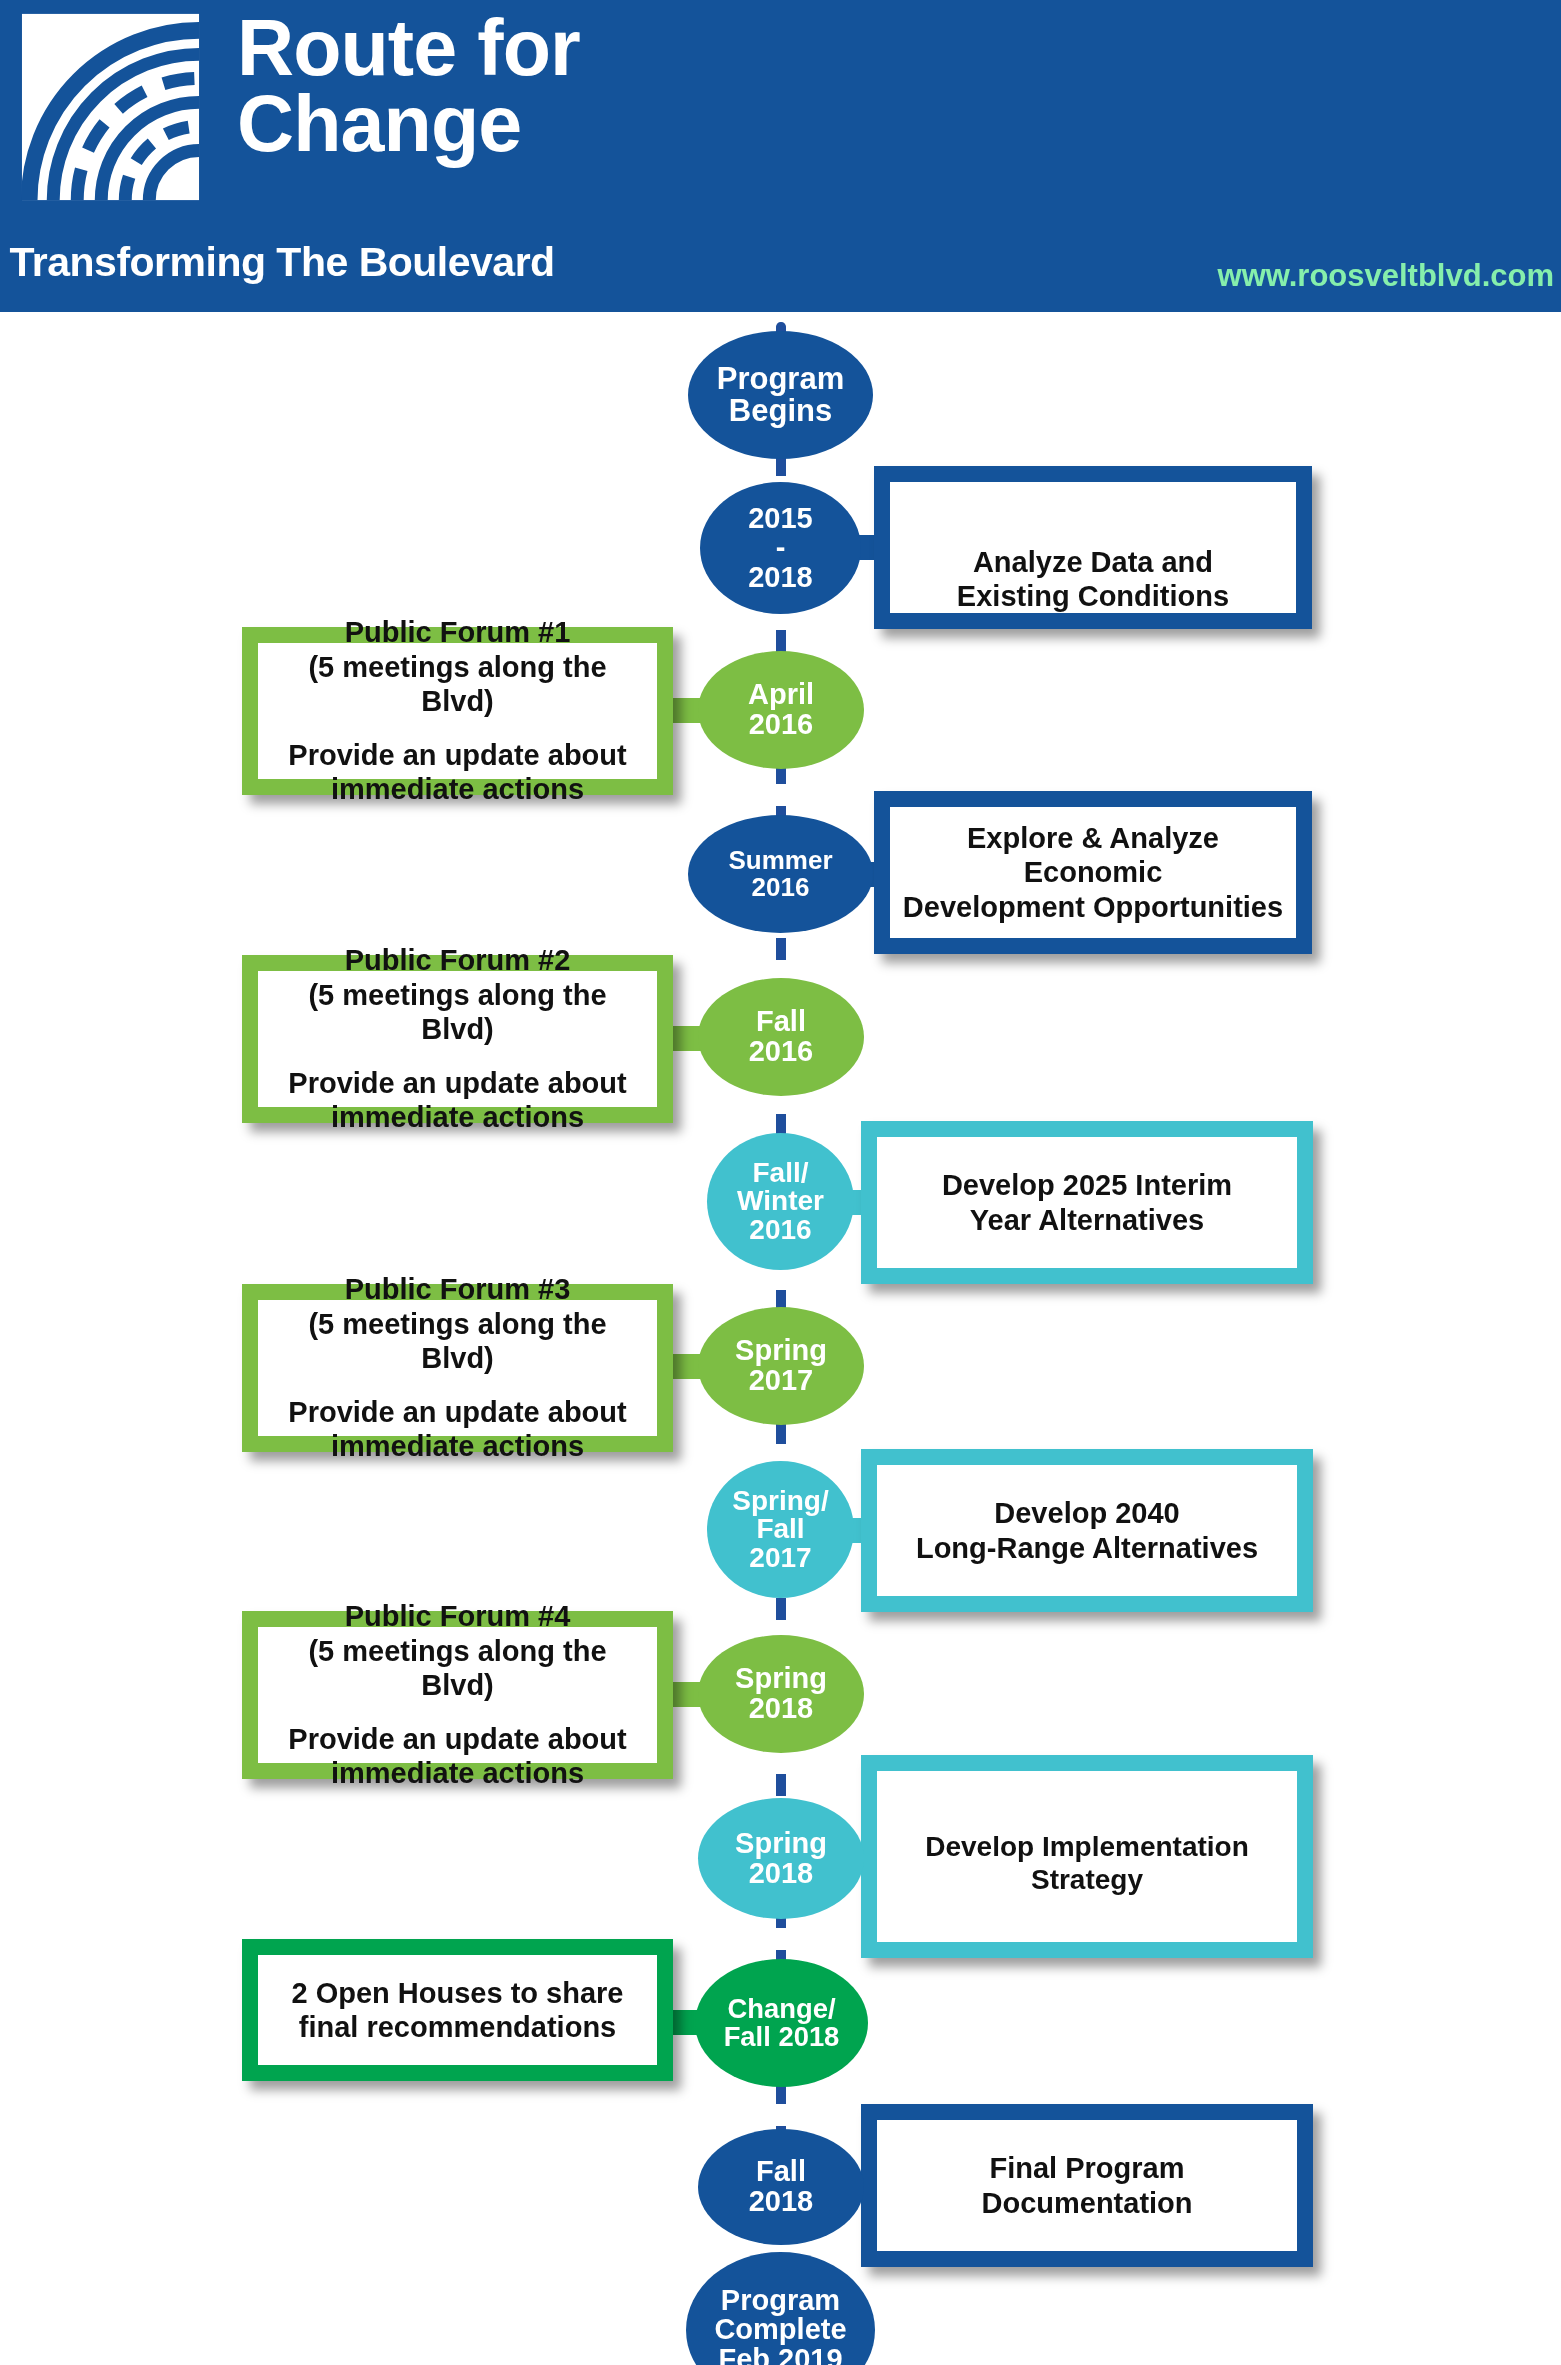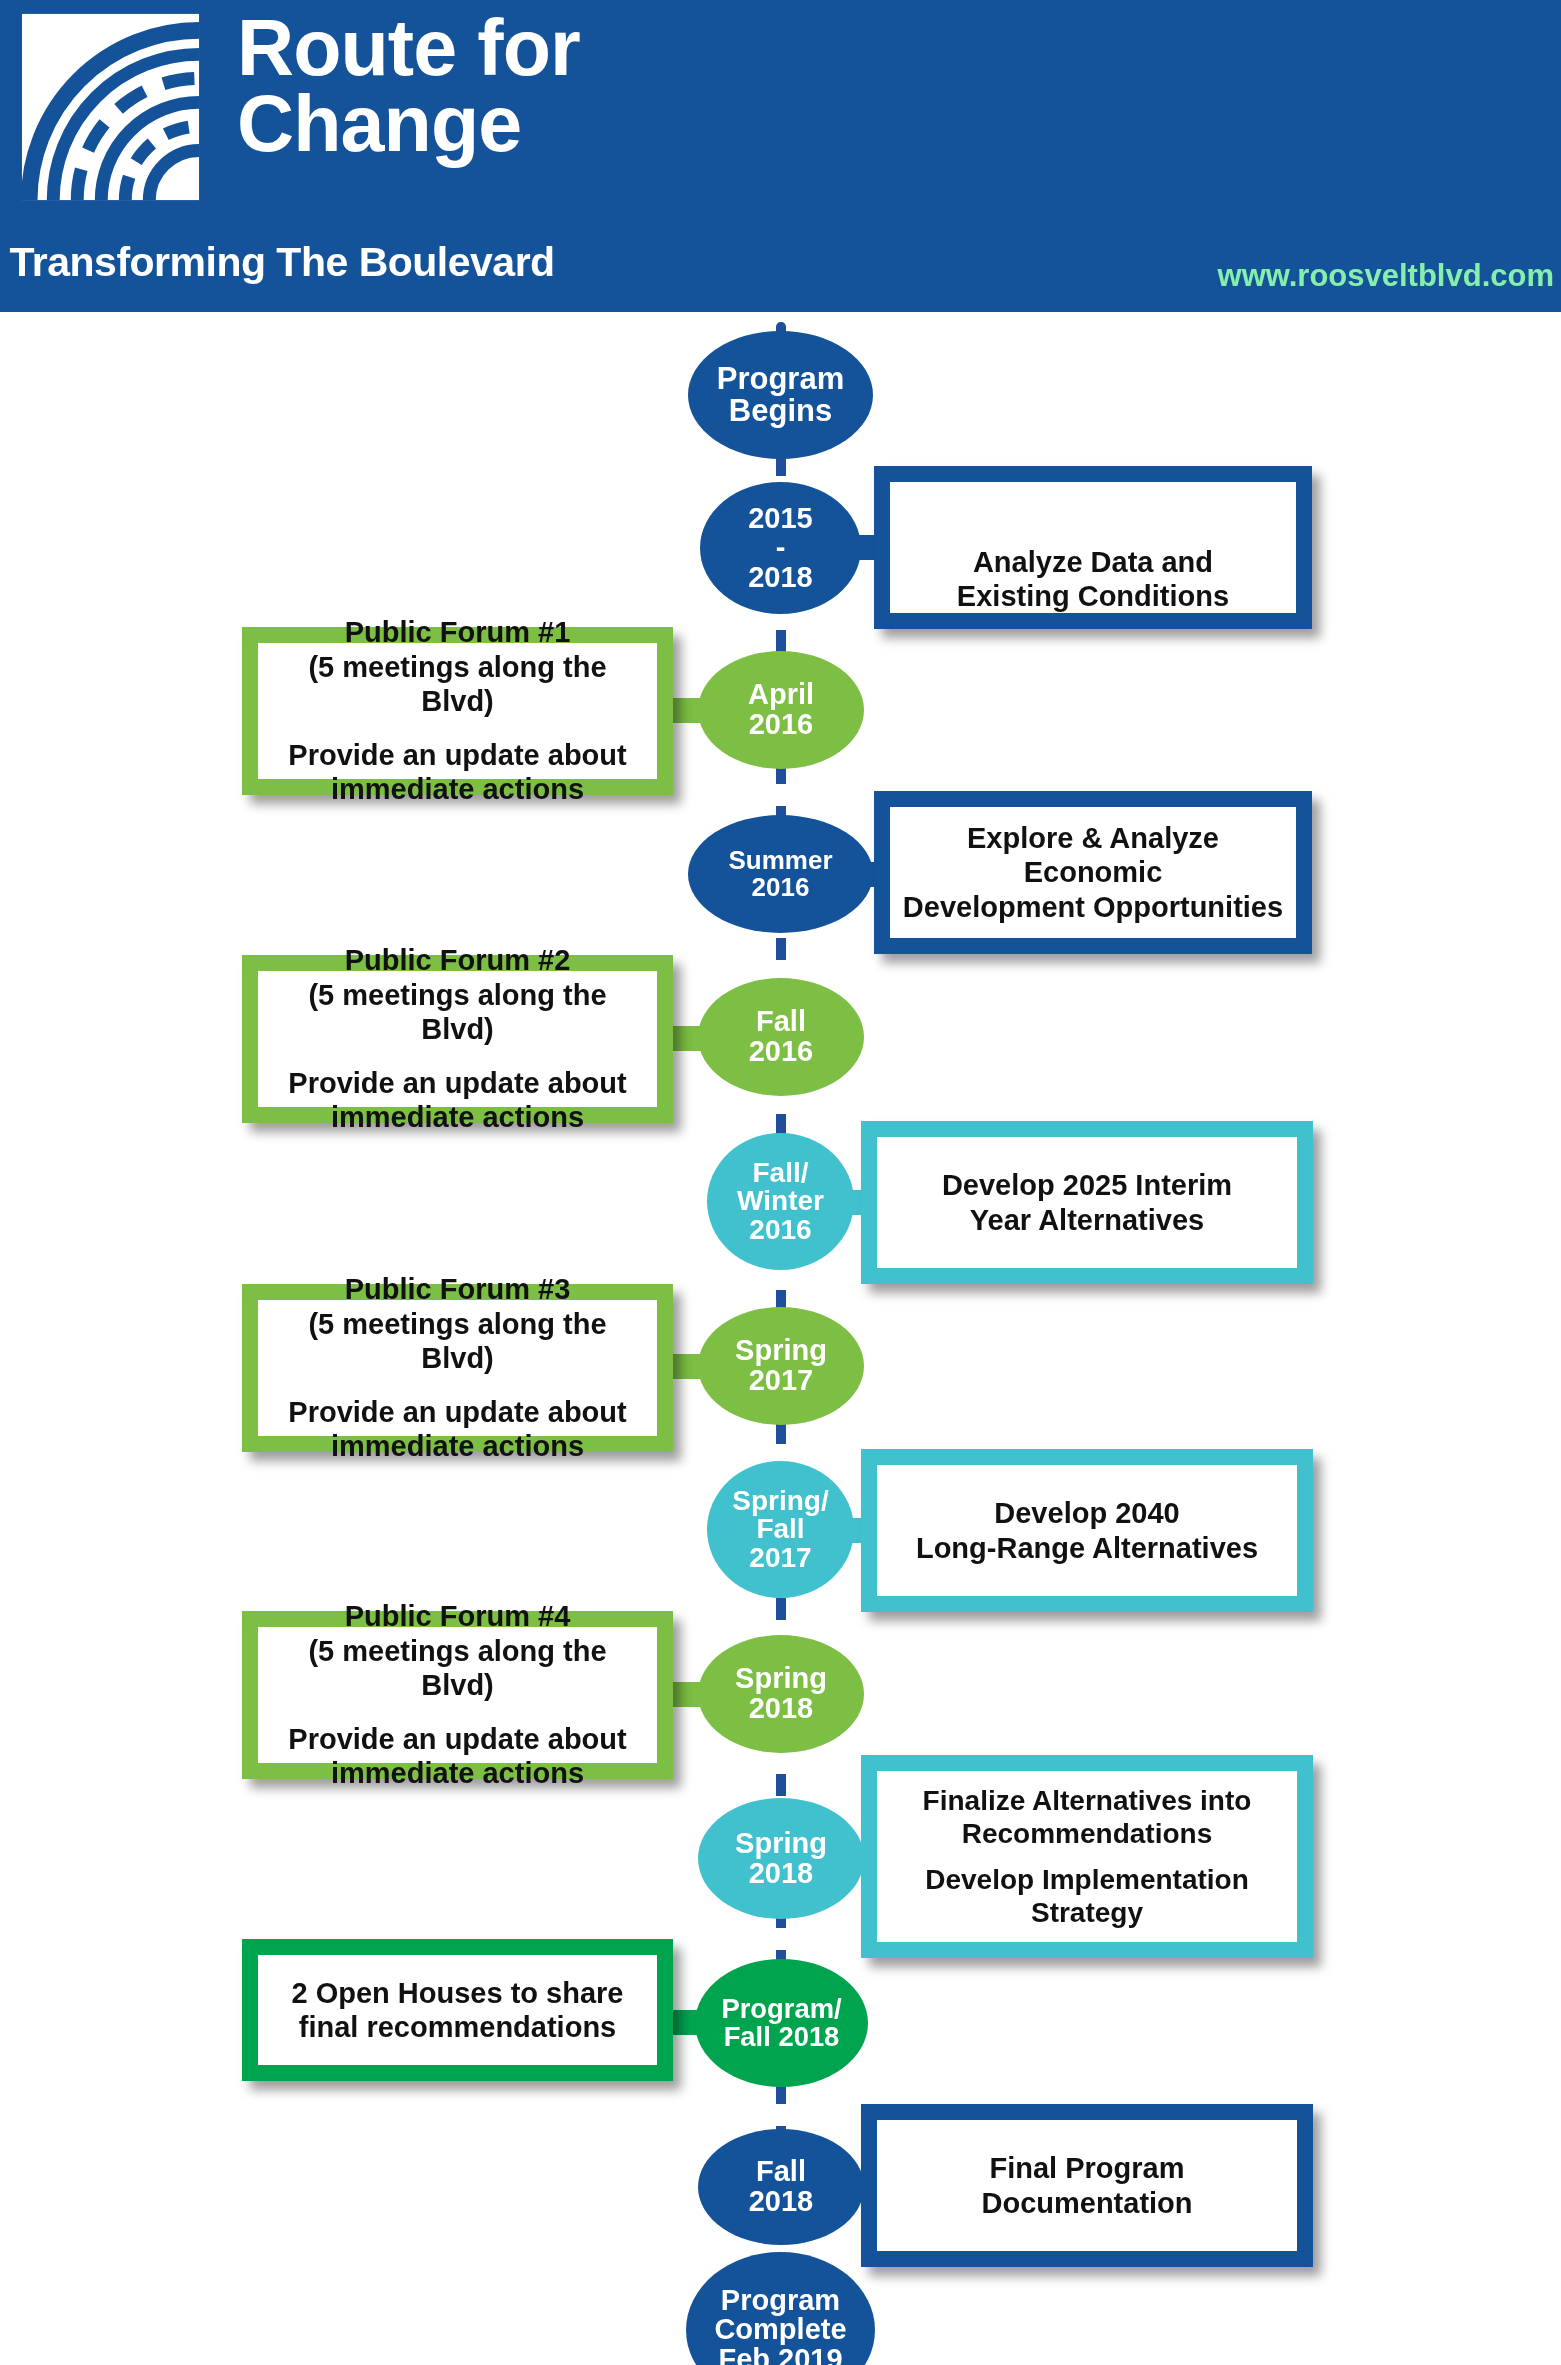--- a/index.html
+++ b/index.html
@@ -176,21 +176,20 @@
 </div>
 
 <div class="box" style="left:861px;top:1449px;width:452px;height:163px;border:16px solid #41C1CE;justify-content:flex-end;">
   <div class="box-inner">
     <p>Develop 2040<br>Long-Range Alternatives</p>
   </div>
 </div>
 
 <div class="box" style="left:861px;top:1755px;width:452px;height:203px;border:16px solid #41C1CE;">
   <div class="box-inner tight" style="font-size:28px;">
-    <p>Finalize Alternatives into<br>Recommendations</p>
     <p style="margin-top:13.2px;">Develop Implementation<br>Strategy</p>
   </div>
 </div>
 
 <div class="box" style="left:861px;top:2104px;width:452px;height:163px;border:16px solid #14539A;">
   <div class="box-inner">
     <p>Final Program<br>Documentation</p>
   </div>
 </div>
 
@@ -262,21 +261,21 @@
 
 <div class="node" style="left:698px;top:1798px;width:166px;height:121px;background:#41C1CE;font-size:29px;">
   <div>
     <span>Spring</span>
     <span>2018</span>
   </div>
 </div>
 
 <div class="node" style="left:695px;top:1959px;width:173px;height:128px;background:#00A44F;font-size:27.4px;">
   <div>
-    <span>Program/</span>
+    <span>Change/</span>
     <span>Fall 2018</span>
   </div>
 </div>
 
 <div class="node" style="left:698px;top:2129px;width:166px;height:116px;background:#14539A;font-size:29px;">
   <div>
     <span>Fall</span>
     <span>2018</span>
   </div>
 </div>

